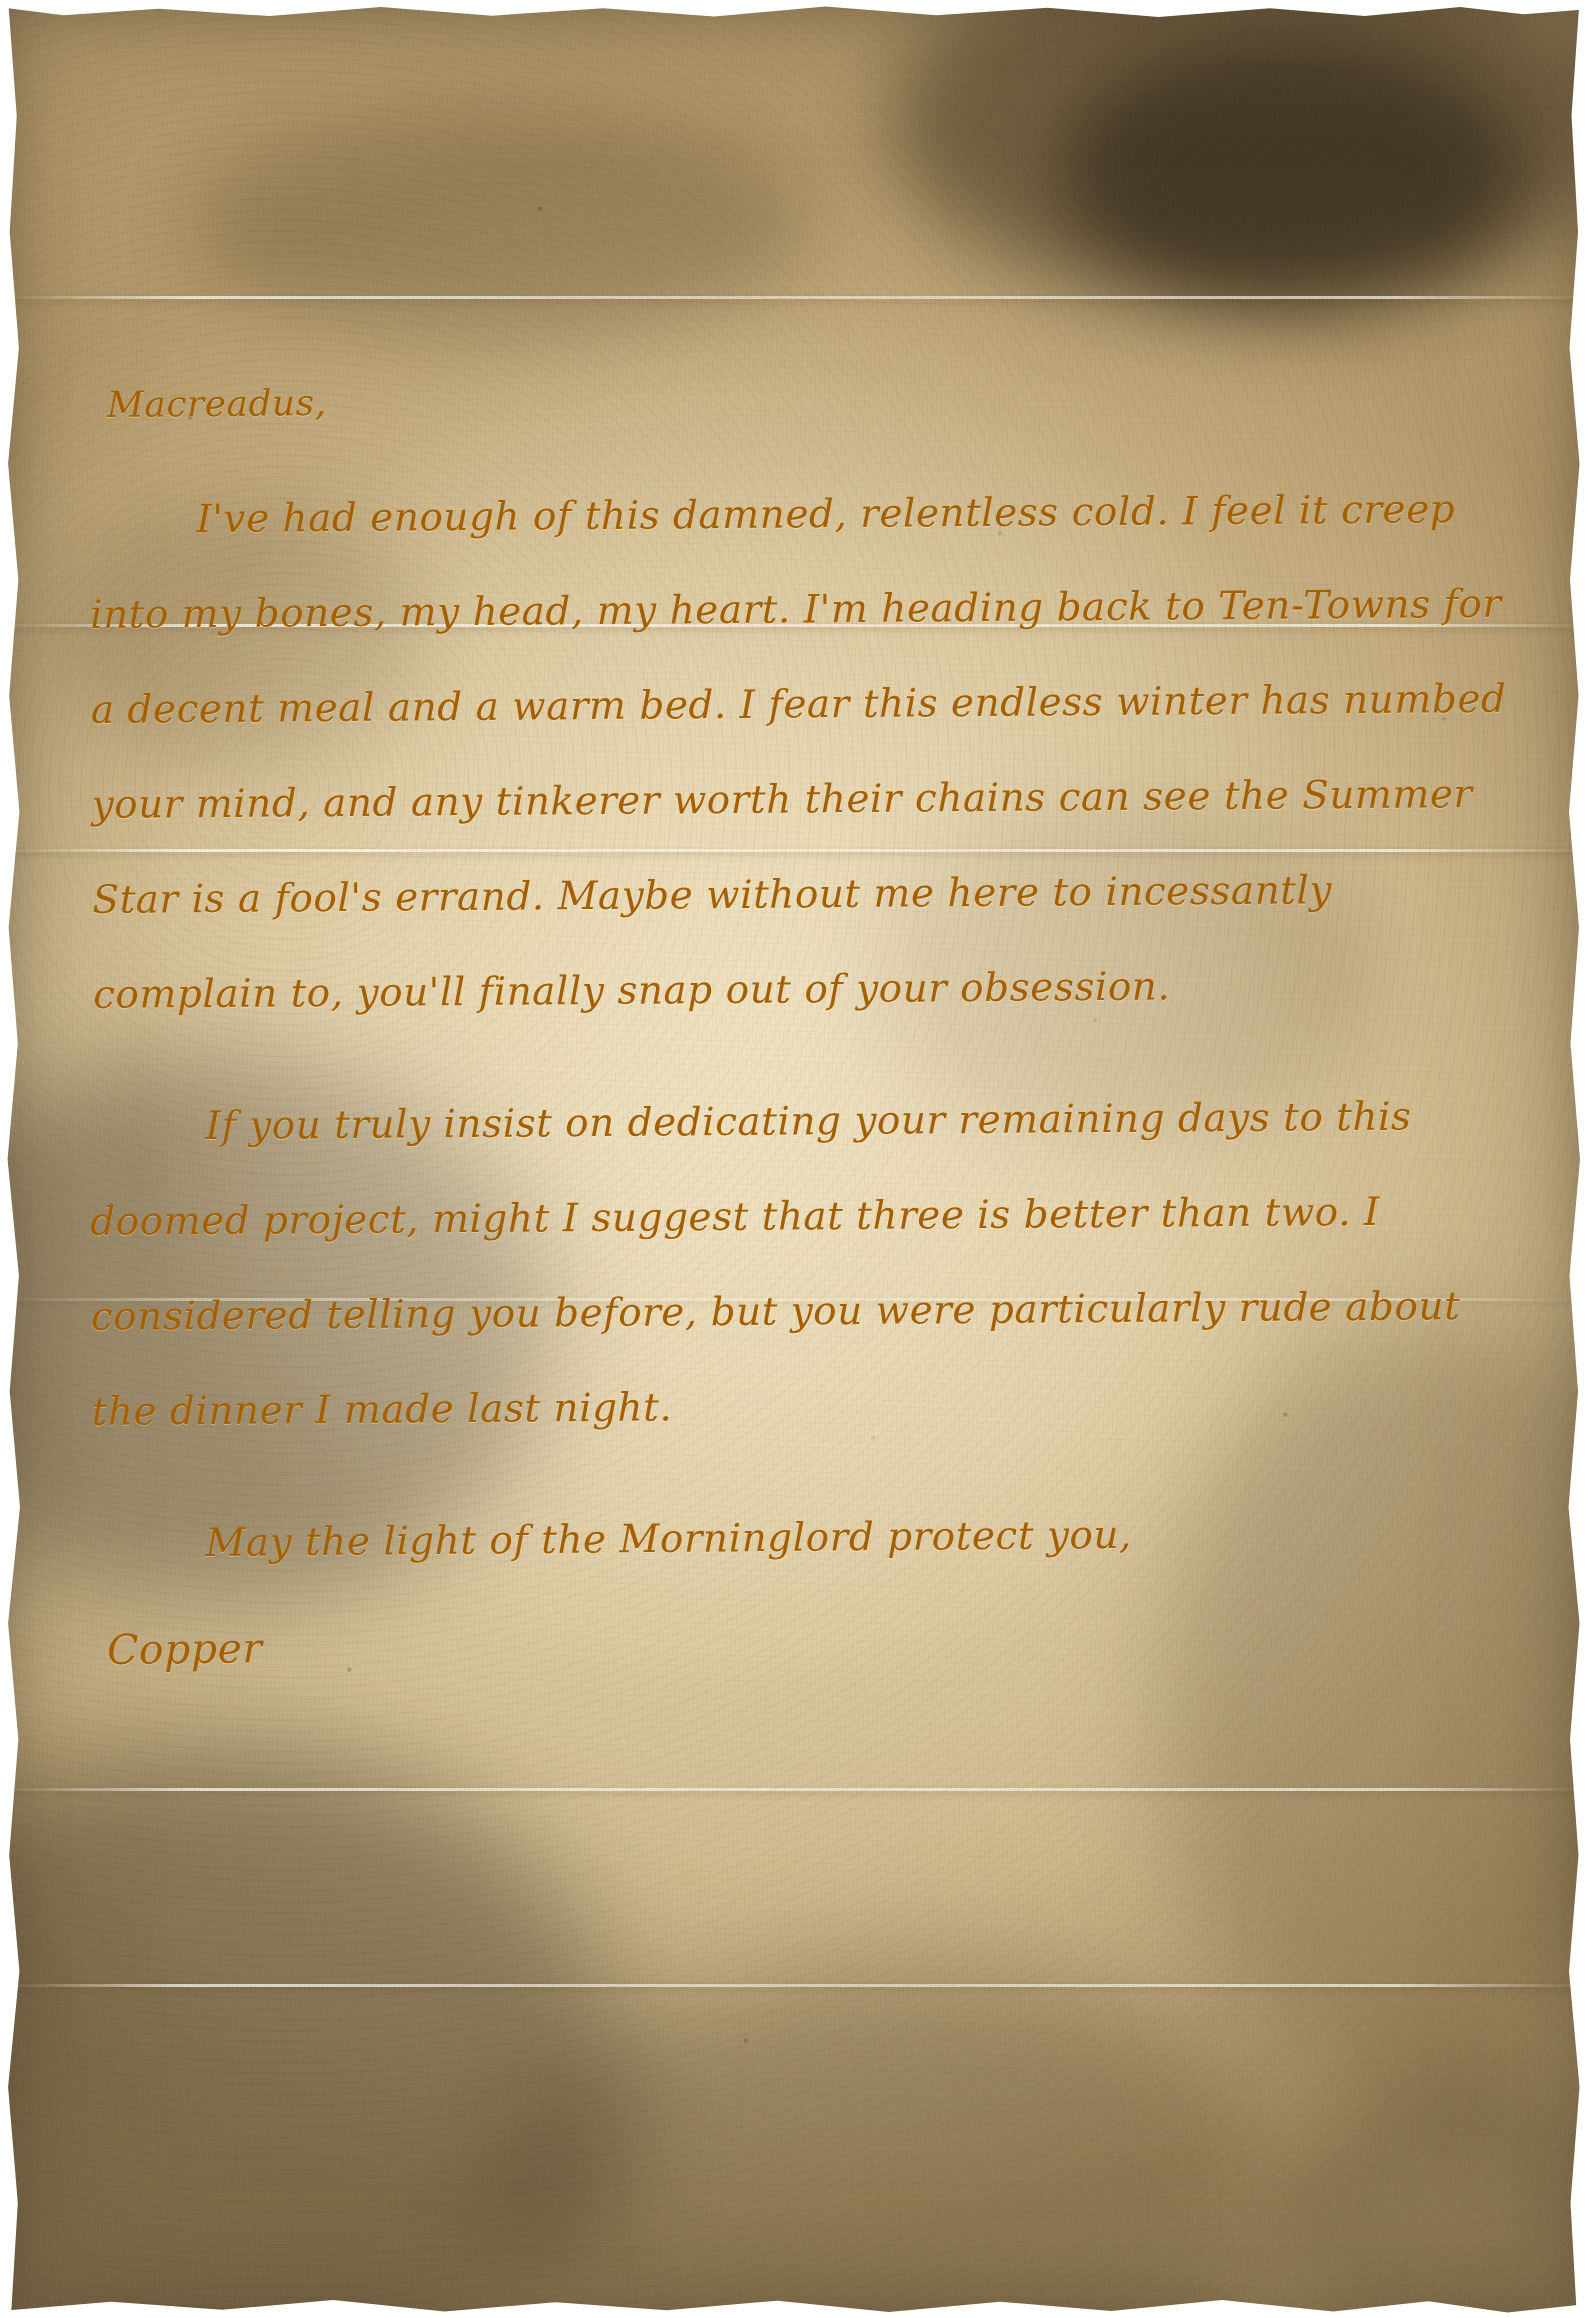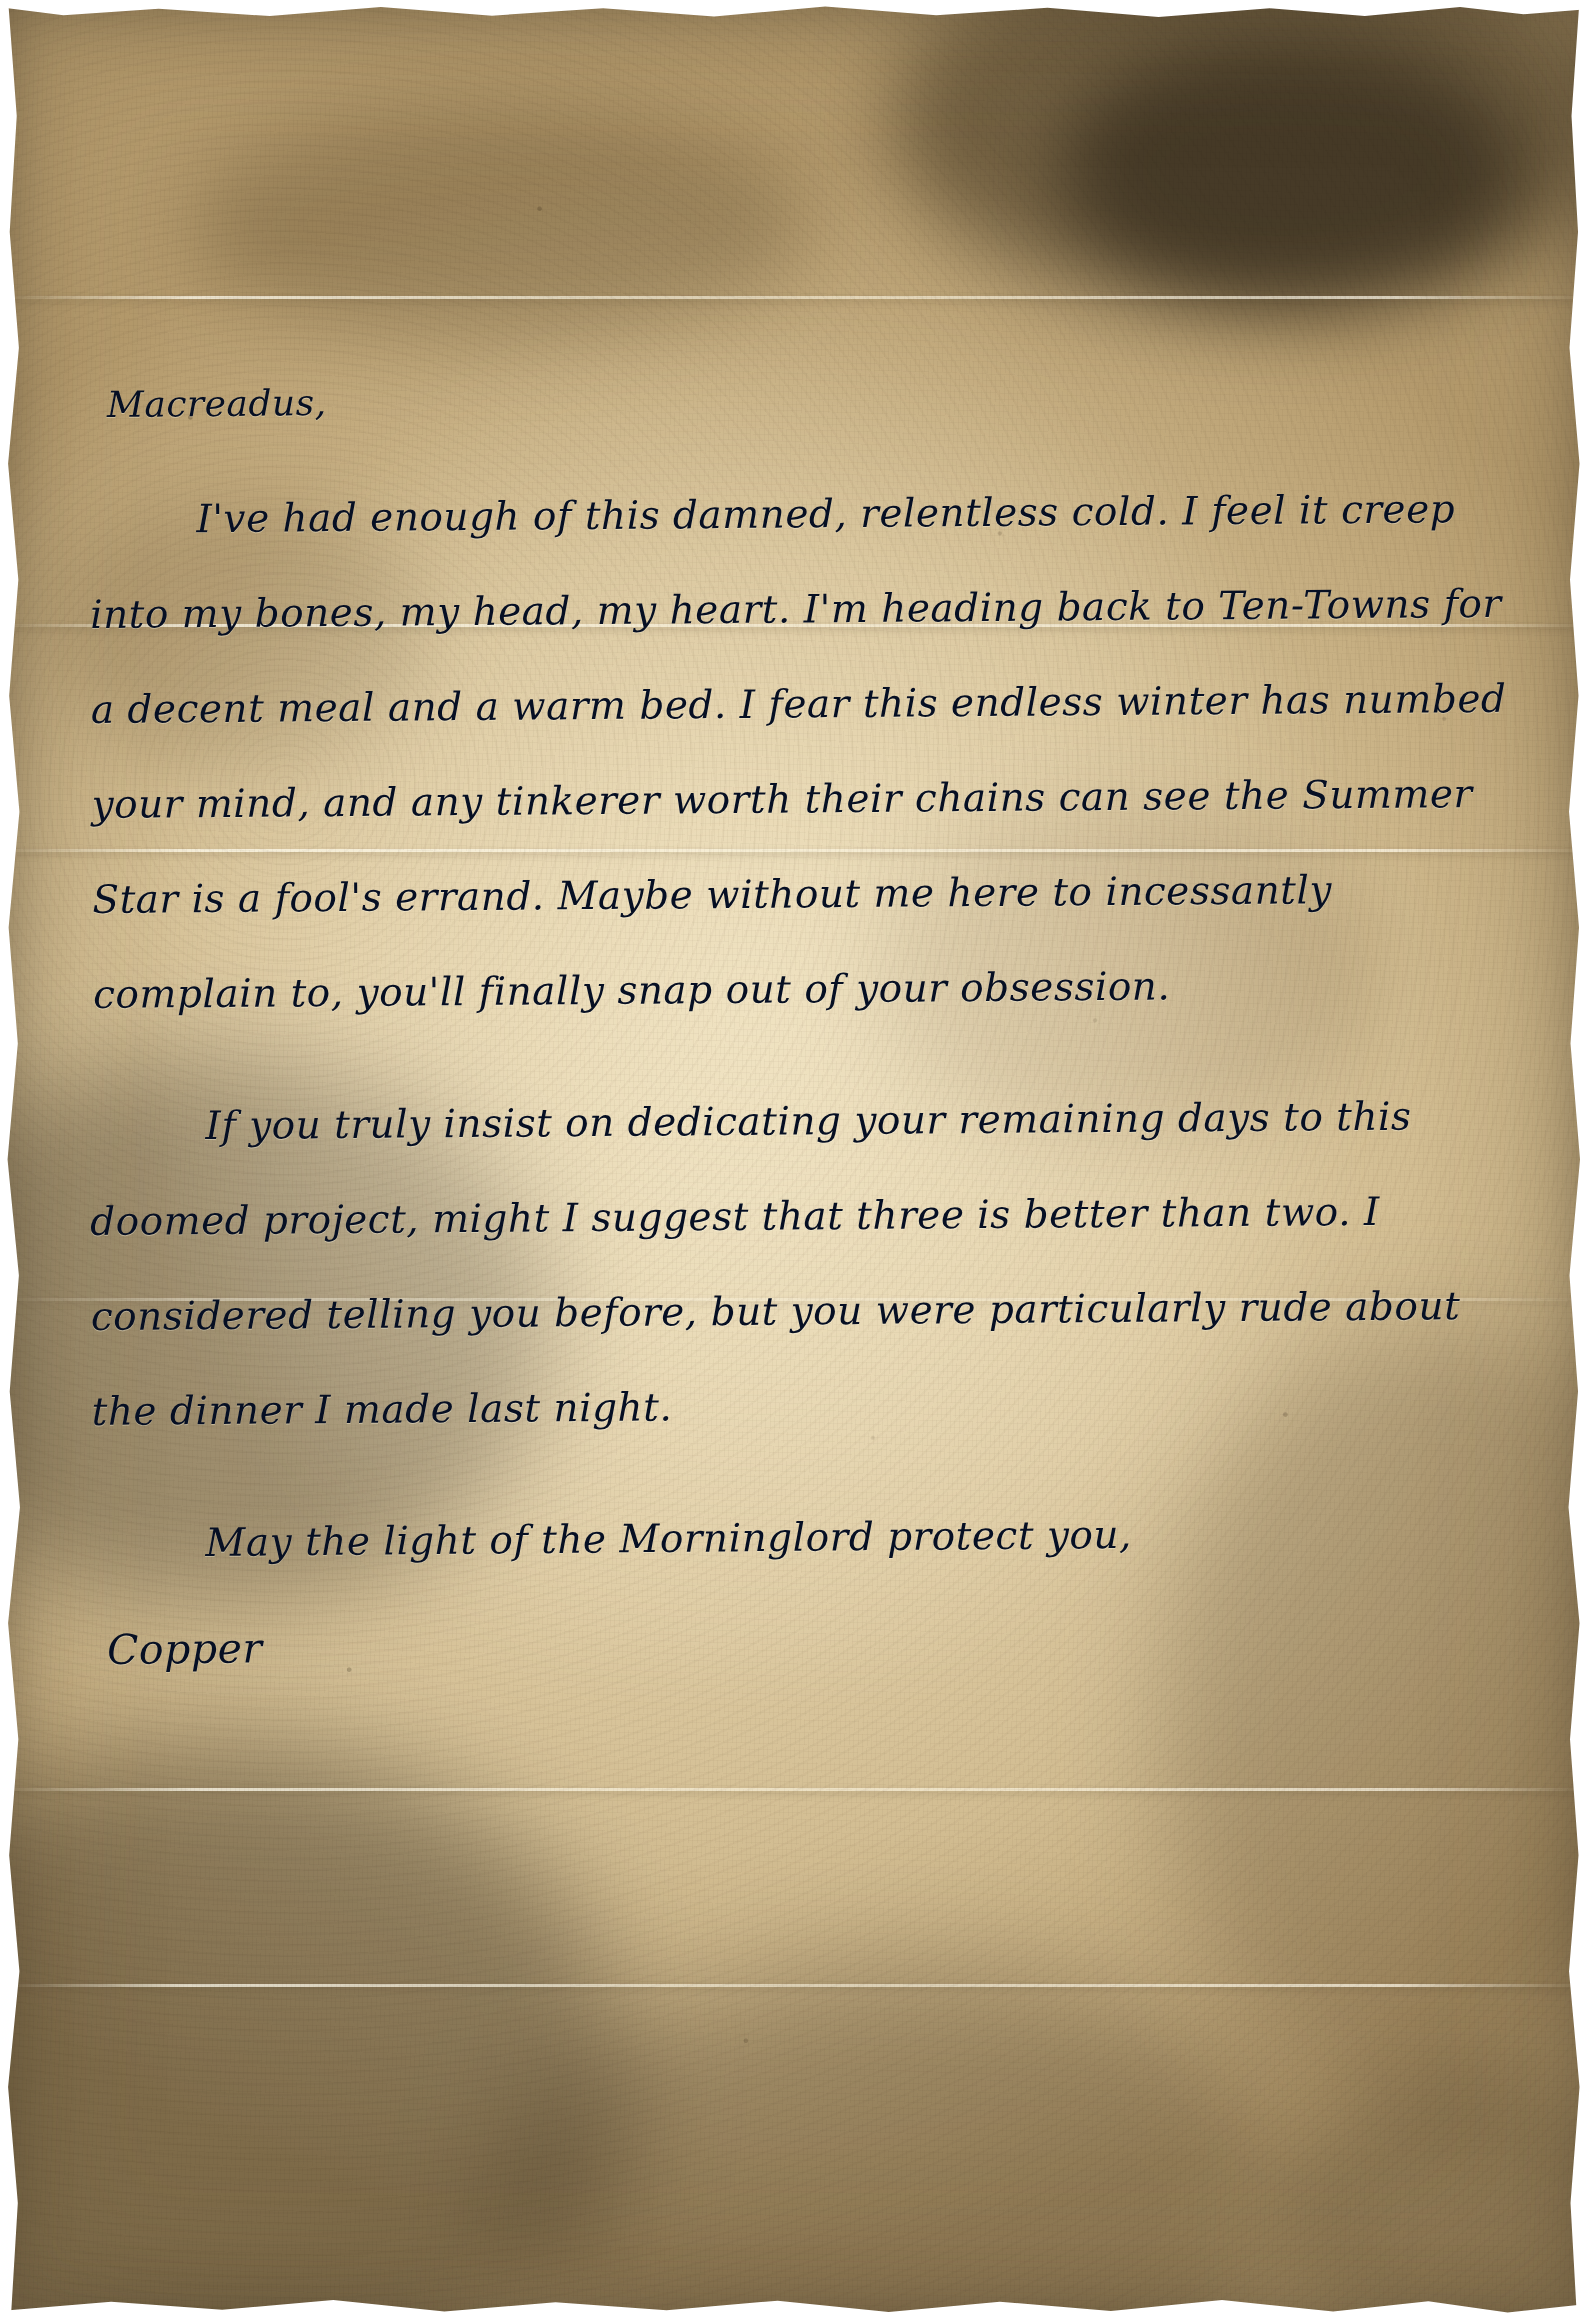--- a/index.html
+++ b/index.html
@@ -135,21 +135,21 @@
                  clip-path: polygon(0 0,0 100%,40% 100%,66% 95%,30% 90%,72% 85%,34% 80%,68% 75%,30% 70%,74% 65%,36% 60%,70% 55%,28% 50%,66% 45%,32% 40%,72% 35%,34% 30%,68% 25%,30% 20%,70% 15%,36% 10%,62% 5%,30% 0); }
   .torn-right  { right: 0; top: 0;   width: 25px;  height: 2319px;
                  clip-path: polygon(100% 0,100% 100%,60% 100%,34% 95%,70% 90%,28% 85%,66% 80%,32% 75%,70% 70%,26% 65%,64% 60%,30% 55%,72% 50%,34% 45%,68% 40%,28% 35%,66% 30%,32% 25%,70% 20%,30% 15%,64% 10%,38% 5%,70% 0); }
 
   
   .letter-body {
     position: absolute;
     left: 89px;
     top: 357px;
     width: 1427px;
-    color: #0f172a;
+    color: #a16207;
     font-family: "DejaVu Serif", serif;
     font-style: italic;
     font-size: 39px;
     line-height: 95px;
     letter-spacing: 0.5px;
     text-shadow: 0 0.9px 0 rgba(255,250,230,0.35);
   }
 
   .salutation {
     font-size: 36px;

